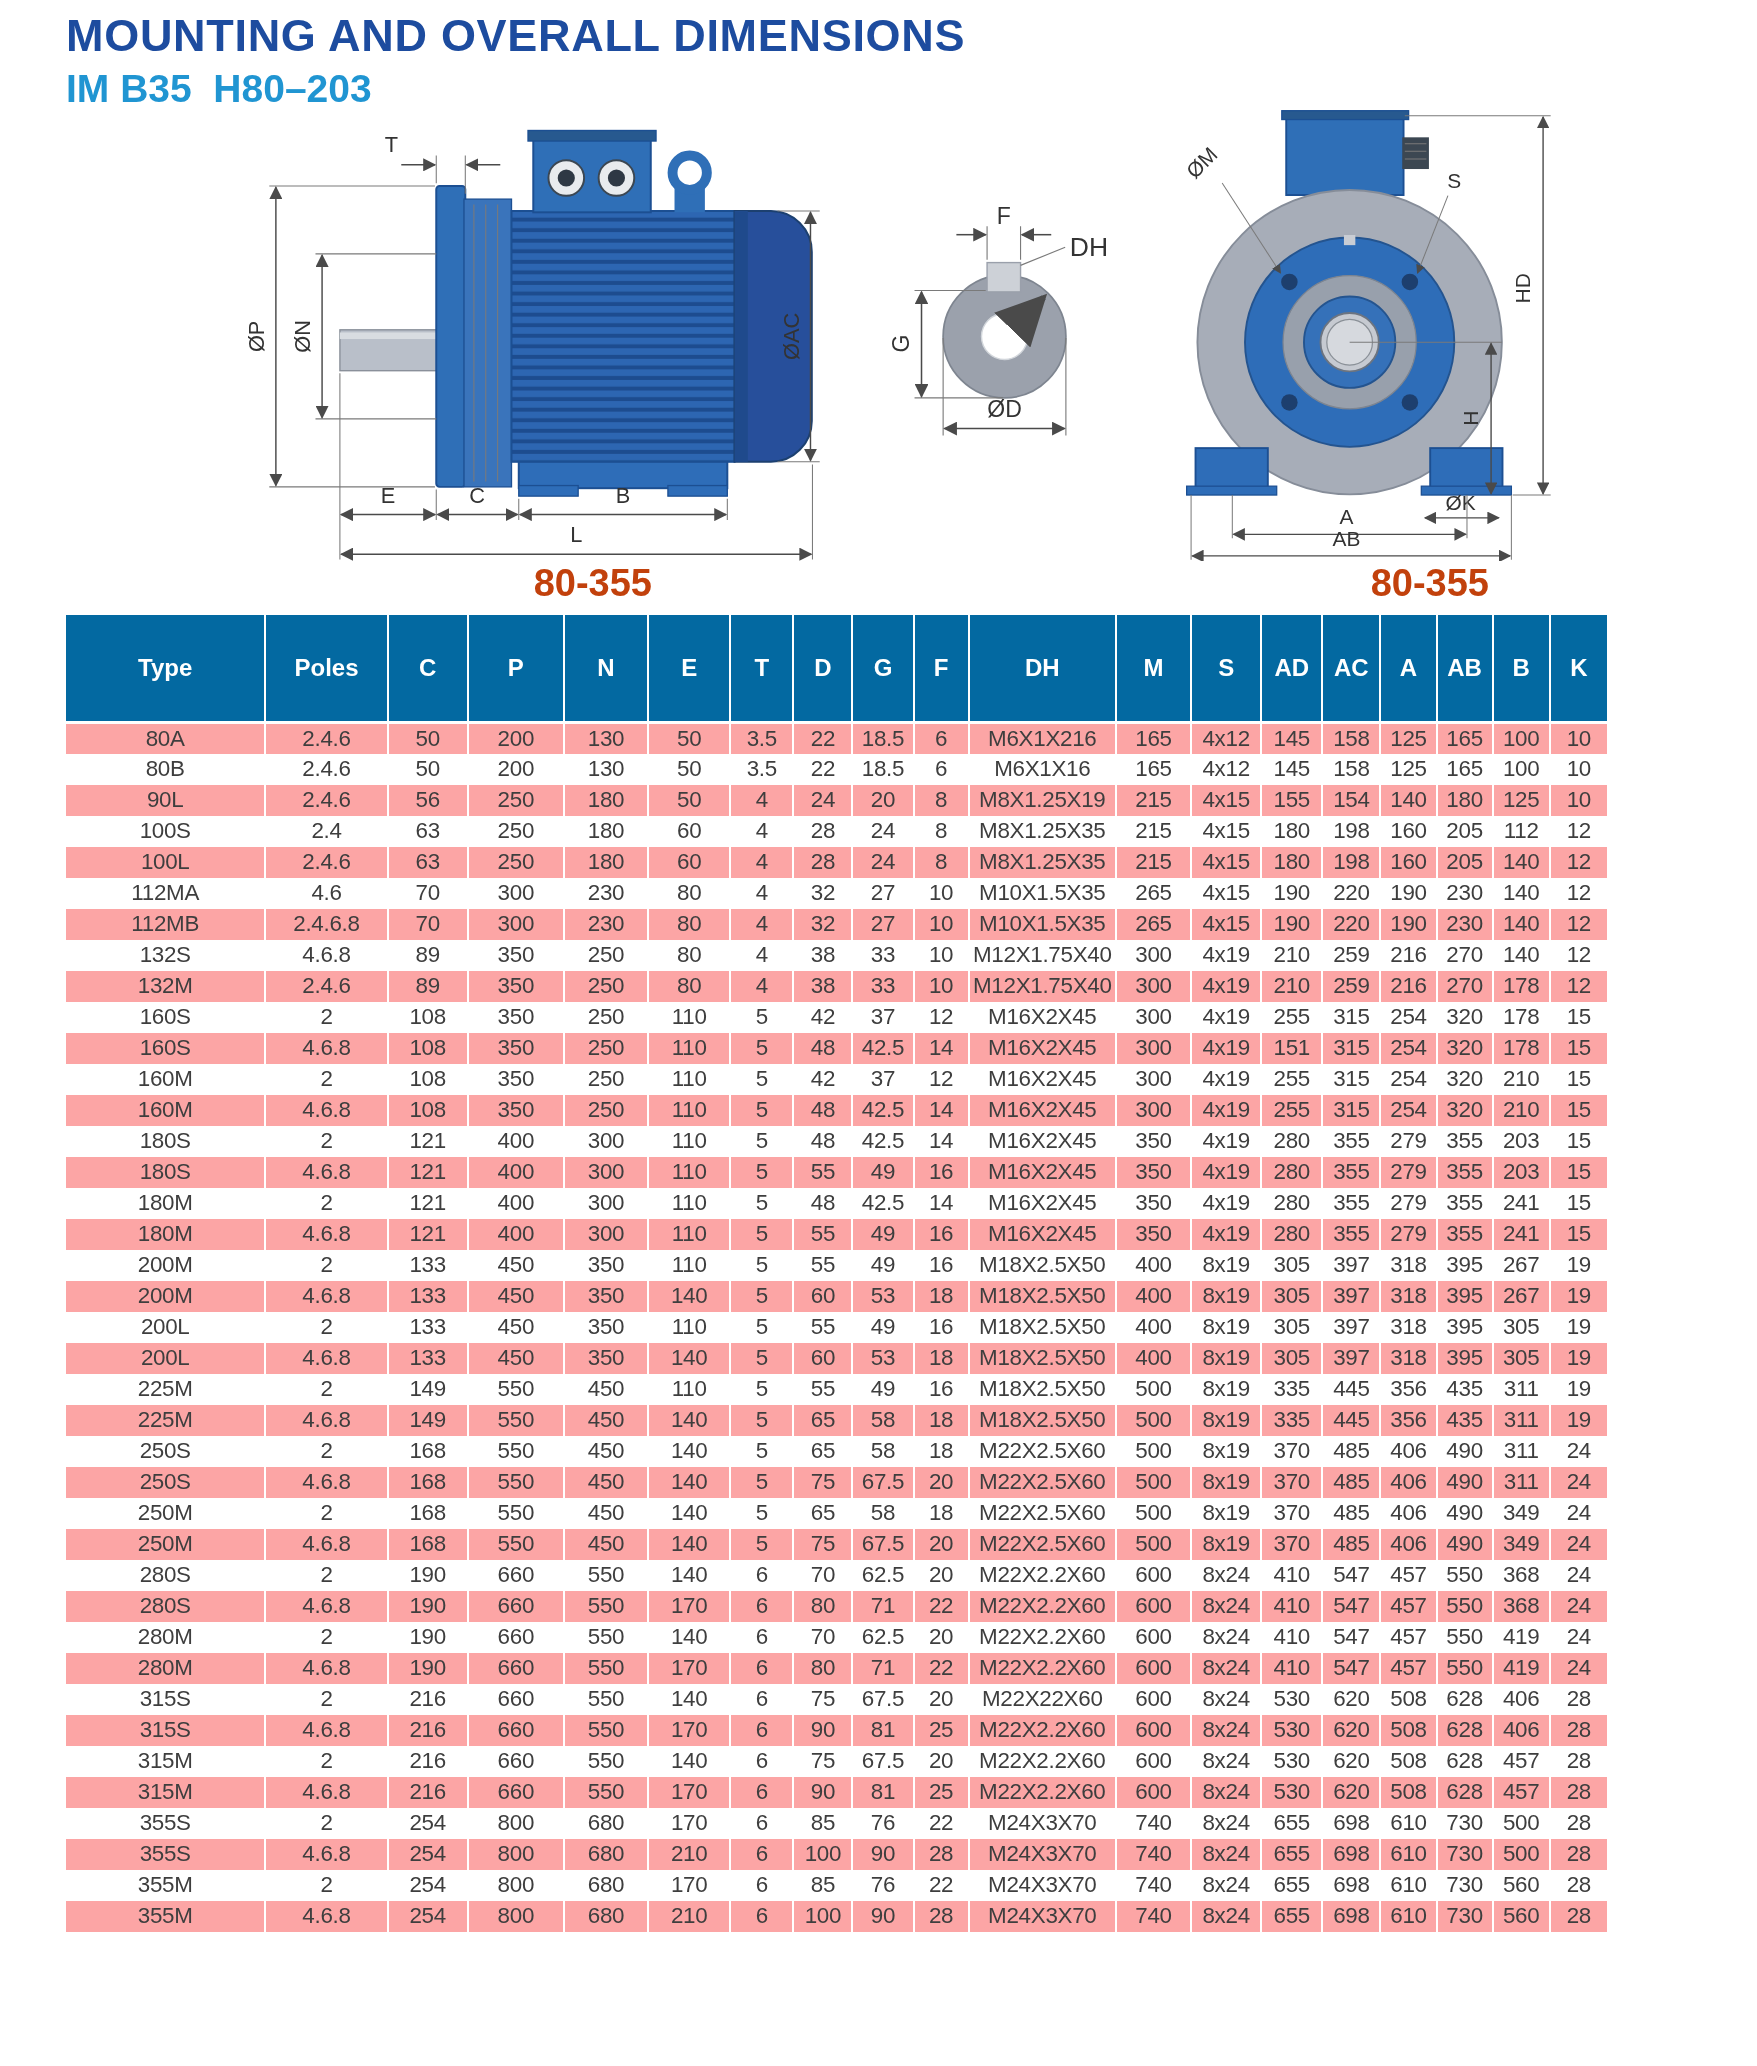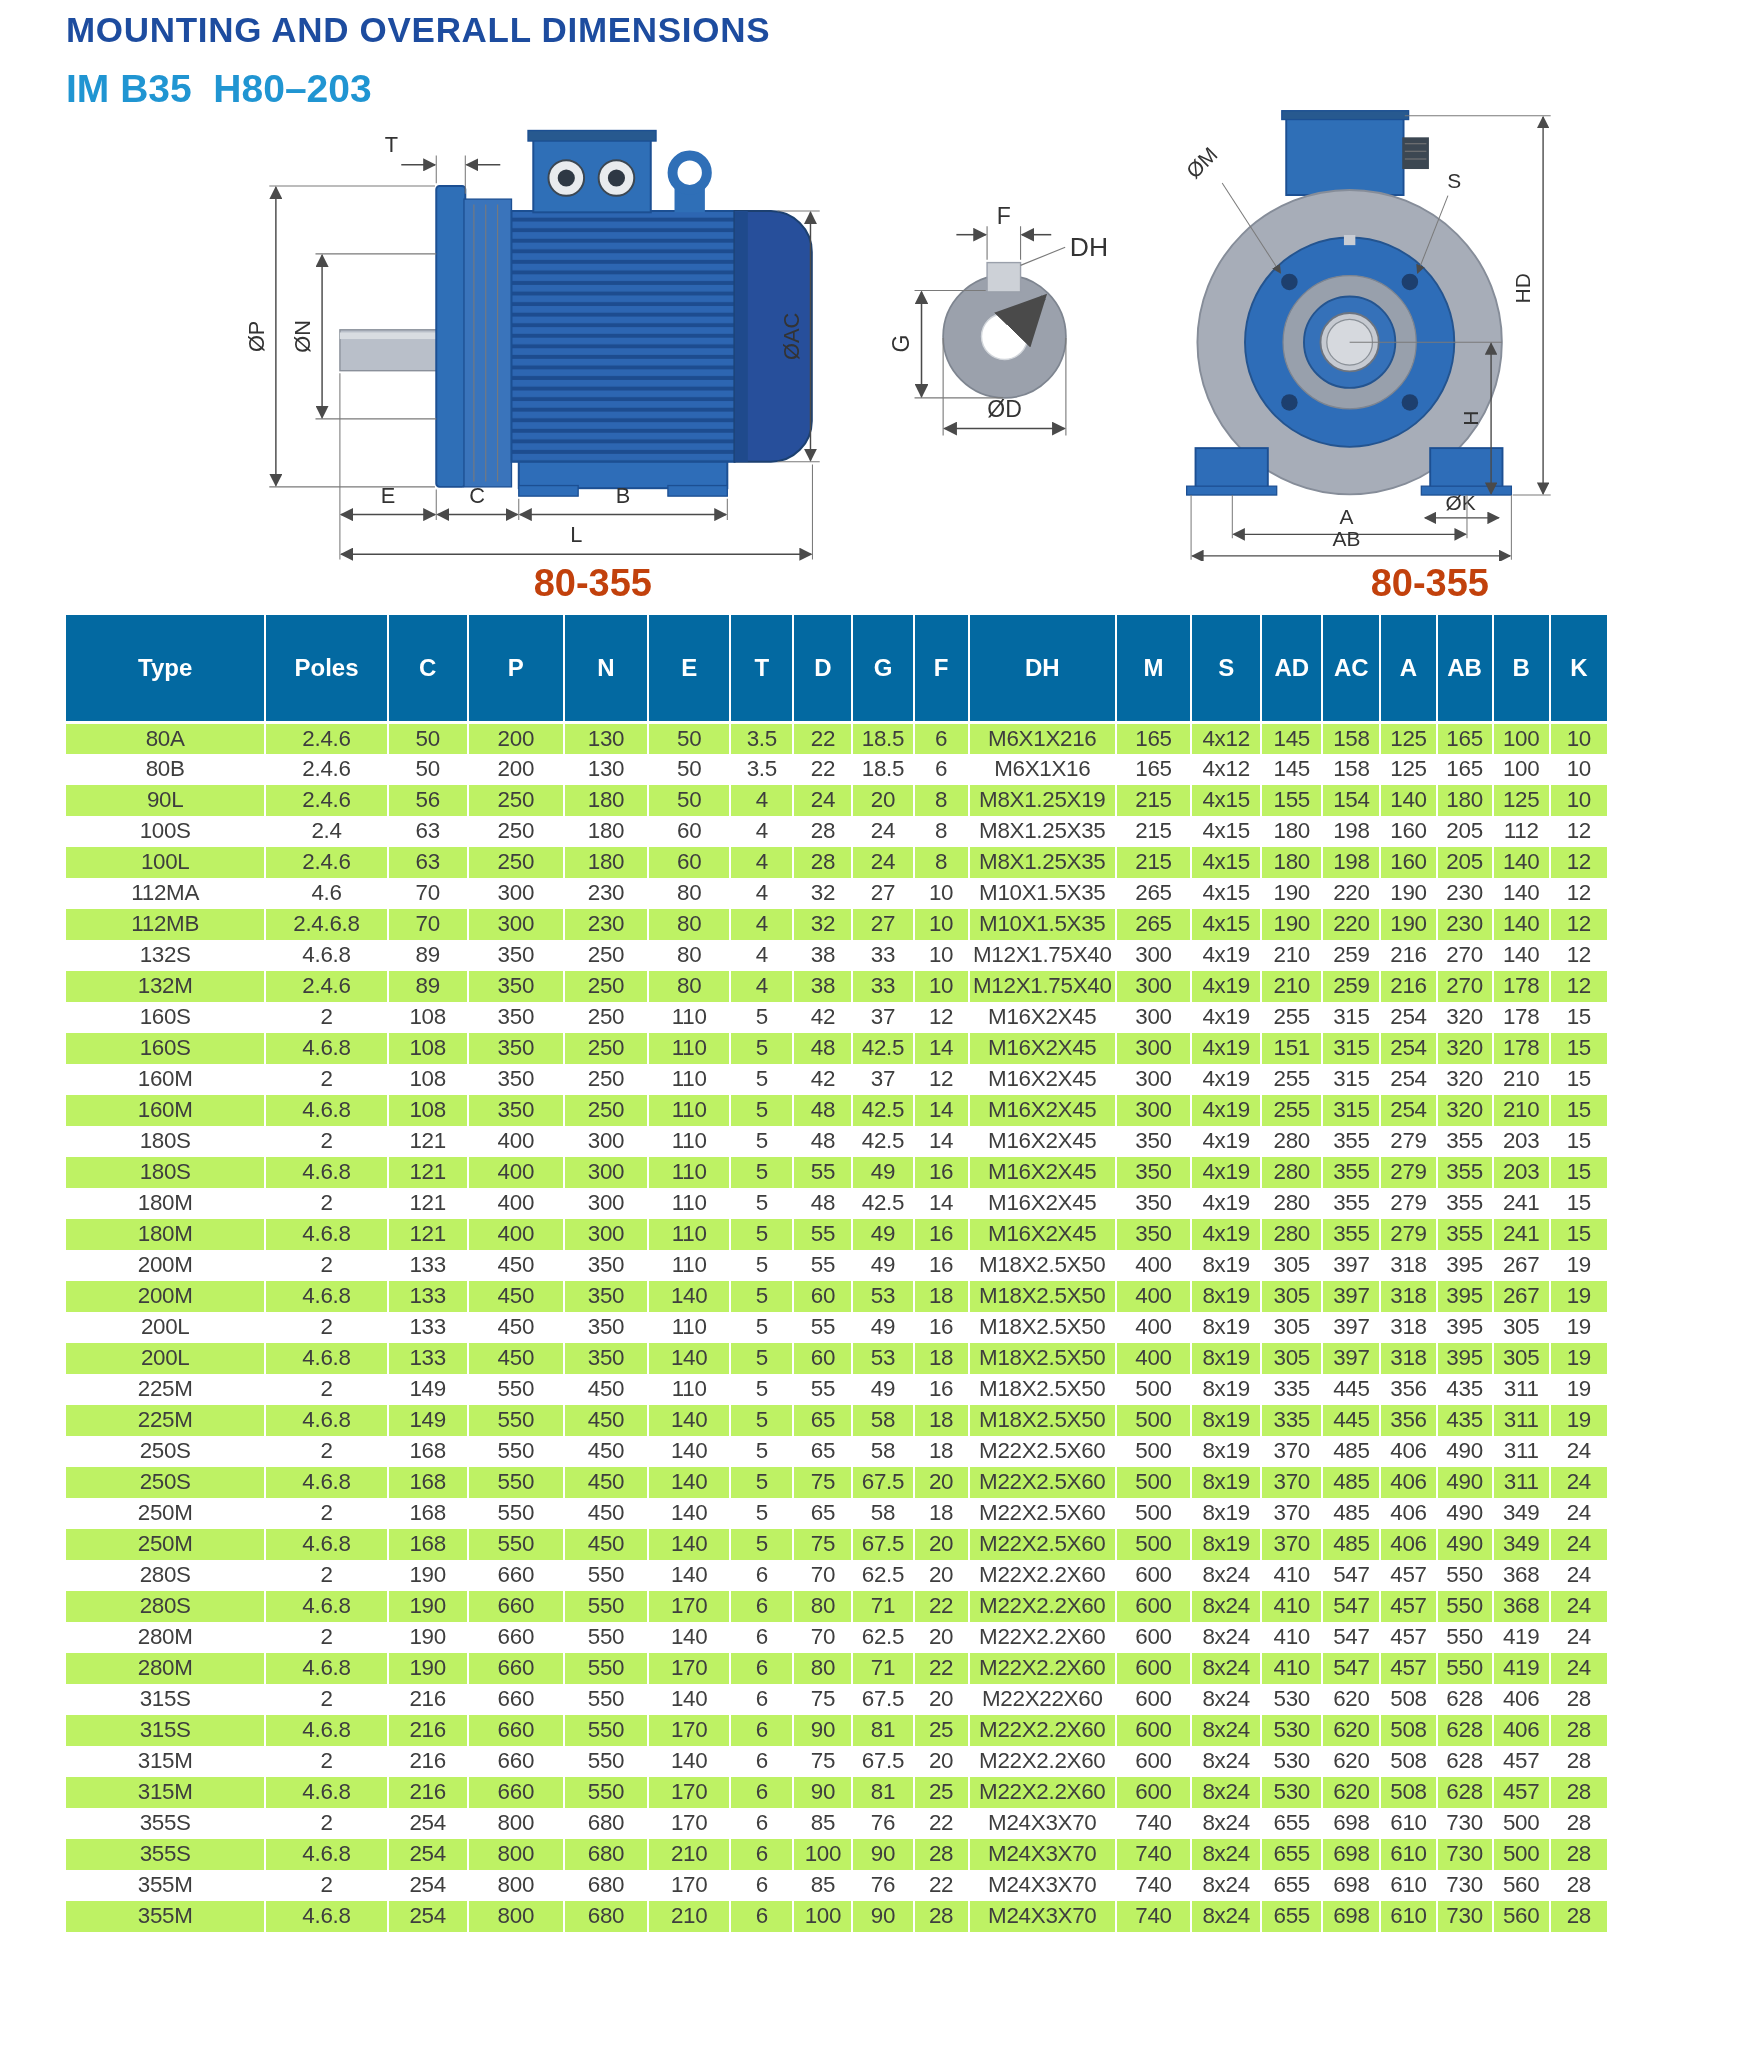--- a/index.html
+++ b/index.html
@@ -5,21 +5,21 @@
   html,body{margin:0;padding:0;}
   body{
     position:relative;
     width:1757px;height:2066px;
     background:#ffffff;
     font-family:"Liberation Sans", sans-serif;
     overflow:hidden;
   }
   .title{
     position:absolute;left:66px;top:9.8px;
-    font-size:35px;font-weight:bold;color:#1d4c9f;letter-spacing:0.7px;
+    font-size:45px;font-weight:bold;color:#1d4c9f;letter-spacing:0.7px;
     white-space:pre;
   }
   .subtitle{
     position:absolute;left:66px;top:67px;
     font-size:39px;font-weight:bold;color:#2095d2;
     white-space:pre;
   }
   .caption{
     position:absolute;width:238px;text-align:right;
     font-size:38px;font-weight:bold;color:#c2410c;
@@ -38,21 +38,21 @@
   table{border-collapse:collapse;table-layout:fixed;width:1541px;}
   thead th{
     background:#0369a1;color:#fff;
     font-size:24px;font-weight:bold;
     height:106px;text-align:center;vertical-align:middle;
     border-left:2.1px solid #fff;border-bottom:3.5px solid #fff;
     padding:0;
   }
   thead th:first-child{border-left:none;}
   tbody tr{height:31px;}
-  tbody tr.alt{background:#bef264;}
+  tbody tr.alt{background:#fca5a5;}
   tbody td{
     font-size:22.4px;color:#3e3e3e;letter-spacing:-0.3px;
     text-align:center;vertical-align:middle;
     border-left:2.1px solid #fff;padding:0;
     overflow:hidden;white-space:nowrap;
   }
   tbody td:first-child{border-left:none;}
 </style>
 </head>
 <body>

